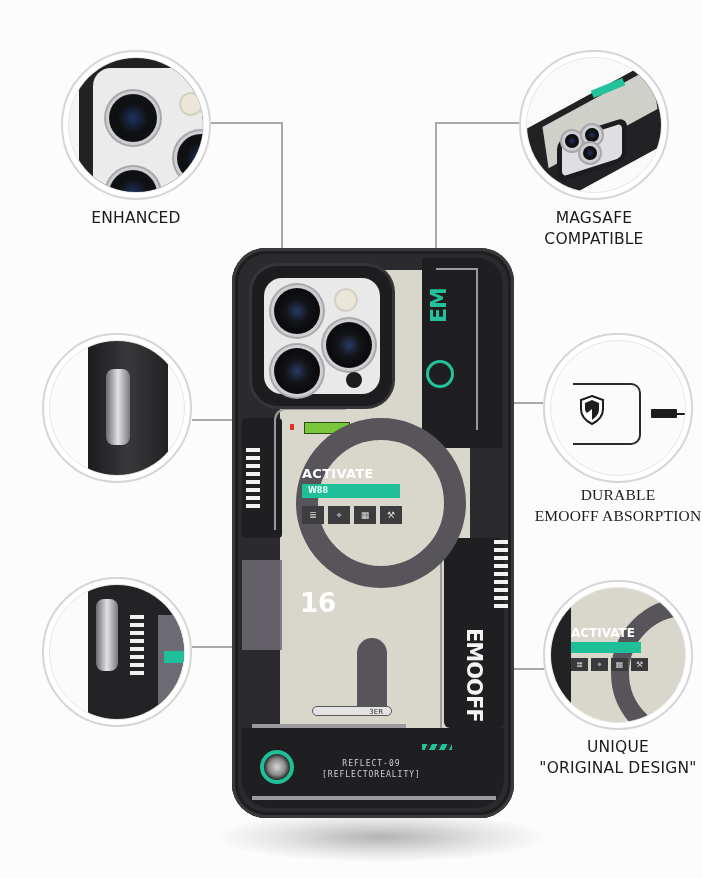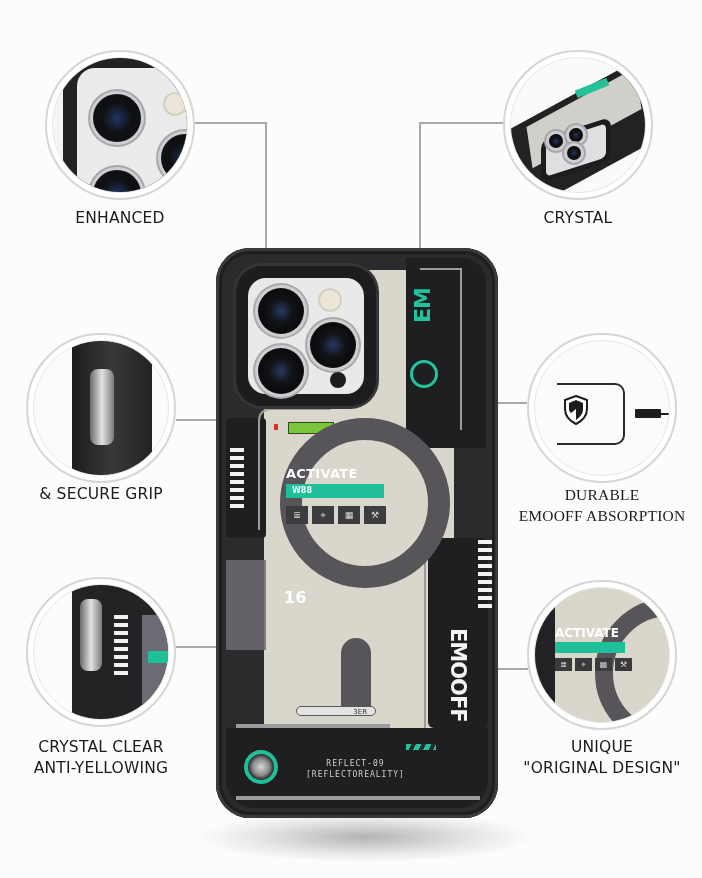--- a/index.html
+++ b/index.html
@@ -1,17 +1,17 @@
 <!DOCTYPE html>
 <html><head>
 <meta charset="utf-8">
 <style>
   html,body{margin:0;padding:0;background:#fcfcfc;}
   body{width:702px;height:878px;position:relative;overflow:hidden;font-family:"DejaVu Sans","Liberation Sans",sans-serif;}
-  .stage{position:absolute;left:0;top:0;width:610px;height:878px;background:#fcfcfc;}
+  .stage{position:absolute;left:16px;top:0;width:610px;height:878px;background:#fcfcfc;}
 
   
   .bubble{position:absolute;width:150px;height:150px;border-radius:50%;border:2px solid #d6d6d6;background:#fff;overflow:hidden;box-sizing:border-box;}
   .bubble .inner{position:absolute;inset:5px;border-radius:50%;border:1px solid #e6e6e6;overflow:hidden;background:#f2f2f2;}
   .label{position:absolute;width:200px;text-align:center;font-size:15.5px;line-height:21px;color:#1b1b1b;letter-spacing:0.2px;}
 
   .line{position:absolute;background:#a9a9a9;}
   .dot{position:absolute;width:11px;height:11px;border-radius:50%;background:#9c9c9c;border:1px solid #d0d0d0;box-sizing:border-box;}
 
   
@@ -33,21 +33,21 @@
   .activate{position:absolute;left:70px;top:218px;color:#fff;font-weight:bold;font-size:13px;letter-spacing:0.3px;}
   .act-bar{position:absolute;left:70px;top:236px;width:98px;height:14px;background:#1fbf9a;color:#f0fff9;font-size:8px;line-height:14px;padding-left:6px;box-sizing:border-box;font-weight:bold;}
   .icons-row{position:absolute;left:70px;top:258px;display:flex;gap:4px;}
   .icons-row span{width:22px;height:18px;background:#3d3d3f;color:#dcdcdc;font-size:9px;text-align:center;line-height:18px;}
   .green-chip{position:absolute;left:72px;top:174px;width:44px;height:10px;background:#79c63a;border:1px solid #2e4a1a;}
   .red-chip{position:absolute;left:58px;top:176px;width:4px;height:6px;background:#e0302b;}
 
   .em-logo{position:absolute;left:196px;top:40px;color:#23c29a;font-weight:bold;font-size:22px;line-height:22px;writing-mode:vertical-rl;transform:rotate(180deg);letter-spacing:-1px;}
   .em-ring{position:absolute;left:194px;top:112px;width:22px;height:22px;border:3px solid #23c29a;border-radius:50%;}
   .side-word{position:absolute;left:230px;top:380px;color:#f4f4f4;font-weight:bold;font-size:21px;writing-mode:vertical-rl;letter-spacing:-1px;}
-  .logo16{position:absolute;left:68px;top:340px;color:#fff;font-weight:bold;font-size:16px;}
+  .logo16{position:absolute;left:68px;top:340px;color:#fff;font-weight:bold;font-size:26px;}
   .reflect{position:absolute;left:90px;top:510px;color:#cfcfd2;font-size:8px;line-height:11px;text-align:center;letter-spacing:1px;font-family:"DejaVu Sans Mono",monospace;}
   .btn-ring{position:absolute;left:28px;top:502px;width:34px;height:34px;border-radius:50%;border:4px solid #1fbf9a;box-sizing:border-box;background:radial-gradient(circle,#d8d8d8 0,#8a8a8a 45%,#2a2a2a 70%);}
   .pill{position:absolute;left:80px;top:458px;width:80px;height:10px;border-radius:6px;border:1px solid #555;background:#e3e3e3;color:#333;font-size:7px;line-height:10px;text-align:right;padding-right:8px;box-sizing:border-box;}
   .teal-stripe{position:absolute;left:190px;top:496px;width:30px;height:6px;background:repeating-linear-gradient(115deg,#23c29a 0 5px,#2b2b2d 5px 9px);}
 
   .shadow{position:absolute;left:200px;top:812px;width:330px;height:50px;border-radius:50%;background:radial-gradient(ellipse at center,rgba(120,120,120,.55) 0,rgba(160,160,160,.25) 45%,rgba(250,250,250,0) 72%);}
 
   
   .b-dark{position:absolute;background:#222224;}
   .b-mini-lens{position:absolute;border-radius:50%;background:radial-gradient(circle,#1f3460 0,#0f1012 45%);box-shadow:0 0 0 3px #cfcfd3,0 0 0 5px #a8a8ac;}
@@ -104,31 +104,31 @@
       <div class="b-dark" style="left:-10px;top:30px;width:170px;height:90px;transform:skewY(-22deg) rotate(-8deg);border-radius:14px;"></div>
       <div style="position:absolute;left:18px;top:38px;width:110px;height:44px;background:#cfd0c9;transform:skewY(-22deg) rotate(-8deg);"></div>
       <div style="position:absolute;left:64px;top:26px;width:34px;height:8px;background:#23c29a;transform:rotate(-22deg);"></div>
       <div style="position:absolute;left:30px;top:70px;width:60px;height:34px;background:#dfdfe1;border:5px solid #1c1c1e;border-radius:10px;transform:skewY(-18deg);"></div>
       <div class="b-mini-lens" style="left:38px;top:76px;width:14px;height:14px;"></div>
       <div class="b-mini-lens" style="left:58px;top:70px;width:14px;height:14px;"></div>
       <div class="b-mini-lens" style="left:56px;top:88px;width:14px;height:14px;"></div>
     </div>
   </div>
   <div class="label" style="left:478px;top:208px;">
-    <div>CRYSTAL</div>
+    <div>MAGSAFE</div>
+    <div>COMPATIBLE</div>
   </div>
 
   <div class="bubble" style="left:26px;top:333px;">
     <div class="inner" style="background:#fbfbfb;">
       <div class="b-dark" style="left:38px;top:0;width:80px;height:150px;background:linear-gradient(90deg,#1c1c1e,#39393b 50%,#222224);"></div>
       <div class="btn-side" style="left:56px;top:28px;width:24px;height:76px;"></div>
     </div>
   </div>
   <div class="label" style="left:1px;top:484px;">
-    <div>&amp; SECURE GRIP</div>
   </div>
 
   <div class="bubble" style="left:527px;top:333px;">
     <div class="inner" style="background:#fbfbfb;">
       <div class="shield-box"></div>
       <svg style="position:absolute;left:28px;top:54px;" width="26" height="30" viewBox="0 0 26 30">
         <path d="M13 1 L24 5 L24 14 C24 21 19 26 13 29 C7 26 2 21 2 14 L2 5 Z" fill="#fff" stroke="#1d1d1d" stroke-width="2"></path>
         <path d="M13 5 L20 8 L20 14 C20 19 17 22 13 25 Z" fill="#1d1d1d"></path>
         <path d="M13 5 L6 8 L6 14 C6 16 7 17 8 18 L13 14 Z" fill="#1d1d1d"></path>
       </svg>
@@ -151,24 +151,20 @@
           <i></i>
           <i></i>
           <i></i>
           <i></i>
           <i></i>
           <i></i>
         </div>
       <div style="position:absolute;left:108px;top:30px;width:40px;height:90px;background:#8c8a94;opacity:.7;"></div>
       <div style="position:absolute;left:114px;top:66px;width:20px;height:12px;background:#1fbf9a;"></div>
     </div>
-  </div>
-  <div class="label" style="left:1px;top:737px;">
-    <div>CRYSTAL CLEAR</div>
-    <div>ANTI-YELLOWING</div>
   </div>
 
   <div class="bubble" style="left:527px;top:580px;">
     <div class="inner" style="background:#d9d7cc;">
       <div style="position:absolute;left:60px;top:10px;width:150px;height:150px;border-radius:50%;border:18px solid #58555a;box-sizing:border-box;"></div>
       <div class="b-dark" style="left:0;top:0;width:20px;height:150px;"></div>
       <div class="act-mini">ACTIVATE</div>
       <div class="act-mini-bar"></div>
       <div class="mini-icons">
         <span>≣</span>

